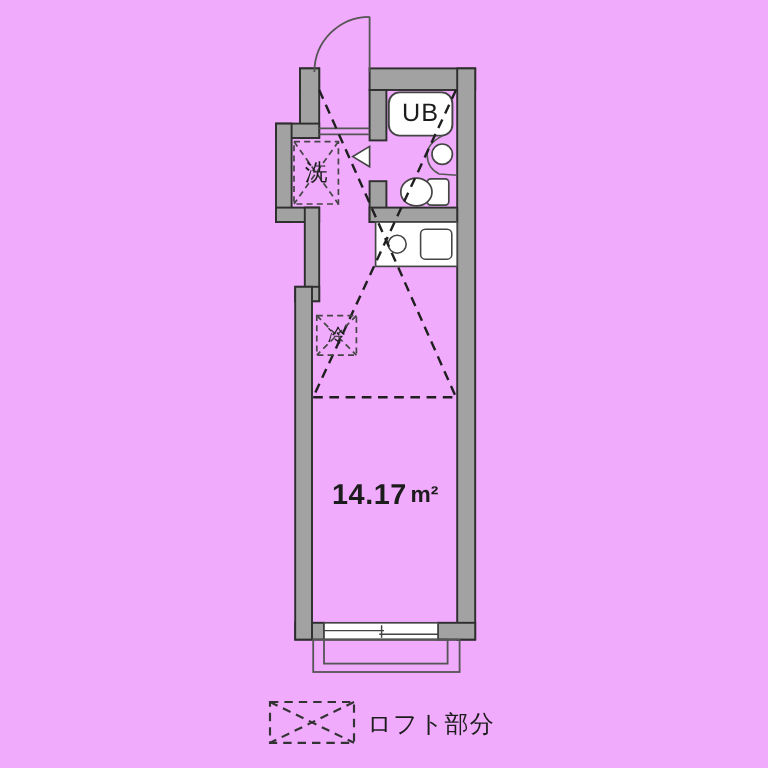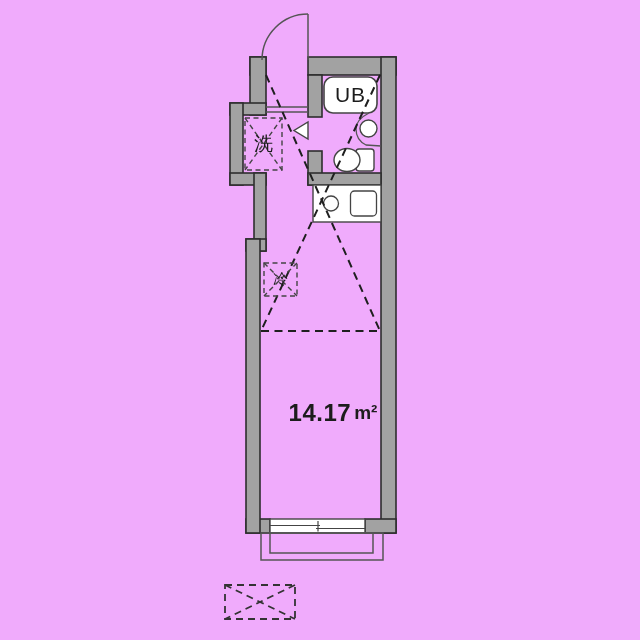--- a/index.html
+++ b/index.html
@@ -5,21 +5,21 @@
   html,body{margin:0;padding:0;background:#ffffff;}
   .stage{
     position:relative;width:640px;height:640px;background:#f0abfc;overflow:hidden;
     font-family:"Liberation Sans","DejaVu Sans",sans-serif;color:#111;padding-left:30px;
   }
   .stage svg{position:absolute;left:0;top:0;}
   .plan-label{position:absolute;display:flex;align-items:center;justify-content:center;color:#1c1c1c;}
   .ub-label{left:324px;top:77px;width:53px;height:36px;font-size:21px;font-weight:500;letter-spacing:1px;}
   .washer-label{left:245px;top:118px;width:37px;height:52px;font-size:19px;}
   .fridge-label{left:264px;top:263px;width:33px;height:33px;font-size:15px;}
-  .area-label{left:248px;top:399px;width:170px;height:28px;font-weight:bold;}
+  .area-label{left:236px;top:399px;width:170px;height:28px;font-weight:bold;}
   .area-label .val{font-size:24px;letter-spacing:0.5px;}
   .area-label .unit{font-size:19px;margin-left:3px;text-align:center;}
   .legend-label{left:306px;top:585px;height:36px;font-size:20px;font-weight:500;letter-spacing:1px;}
 </style>
 </head>
 <body>
 
 <div class="stage">
 
   <svg width="640" height="640" viewBox="0 0 640 640">
@@ -105,14 +105,15 @@
 
   <div class="plan-label washer-label">洗</div>
 
   <div class="plan-label fridge-label">冷</div>
 
   <div class="plan-label area-label">
     <span class="val">14.17</span>
     <span class="unit">m²</span>
   </div>
 
+  <div class="plan-label legend-label">ロフト部分</div>
 
 </div>
 
 </body></html>

